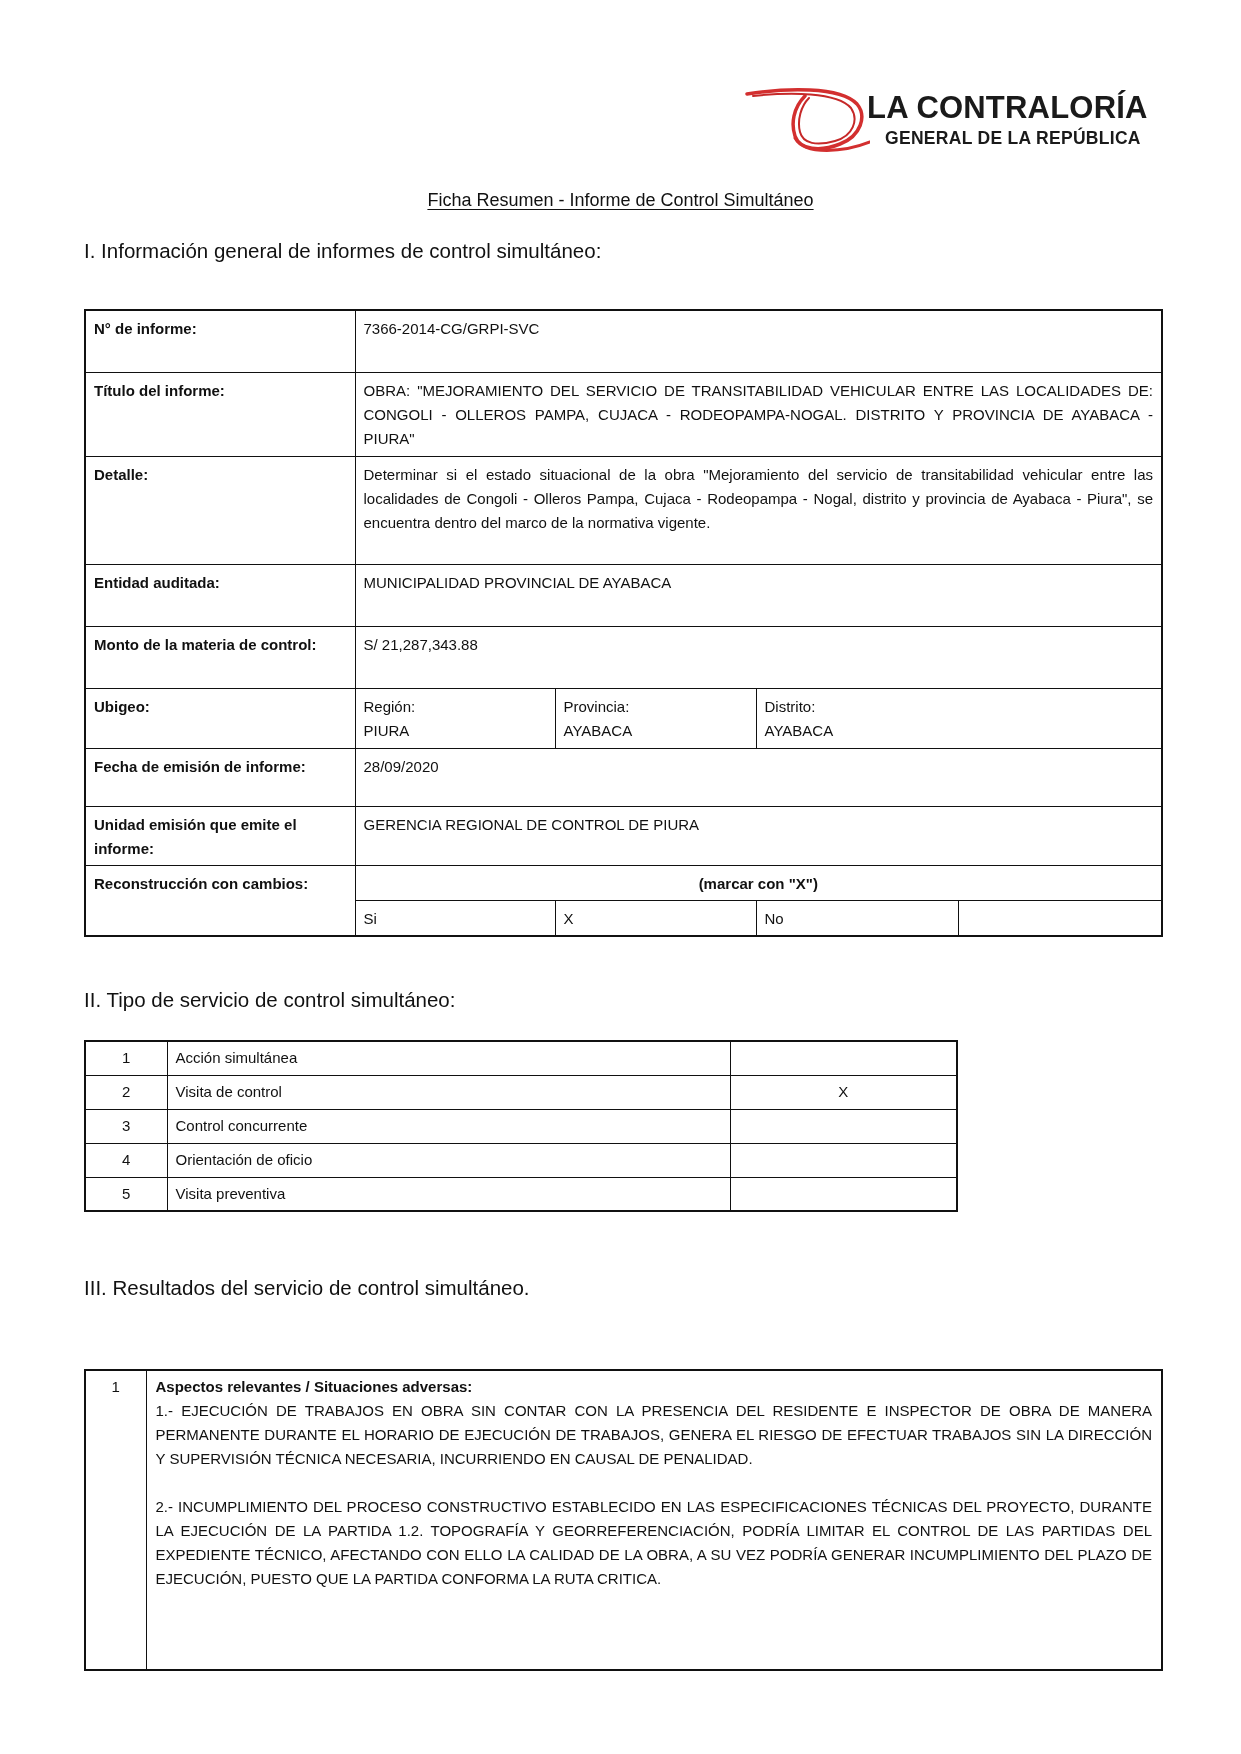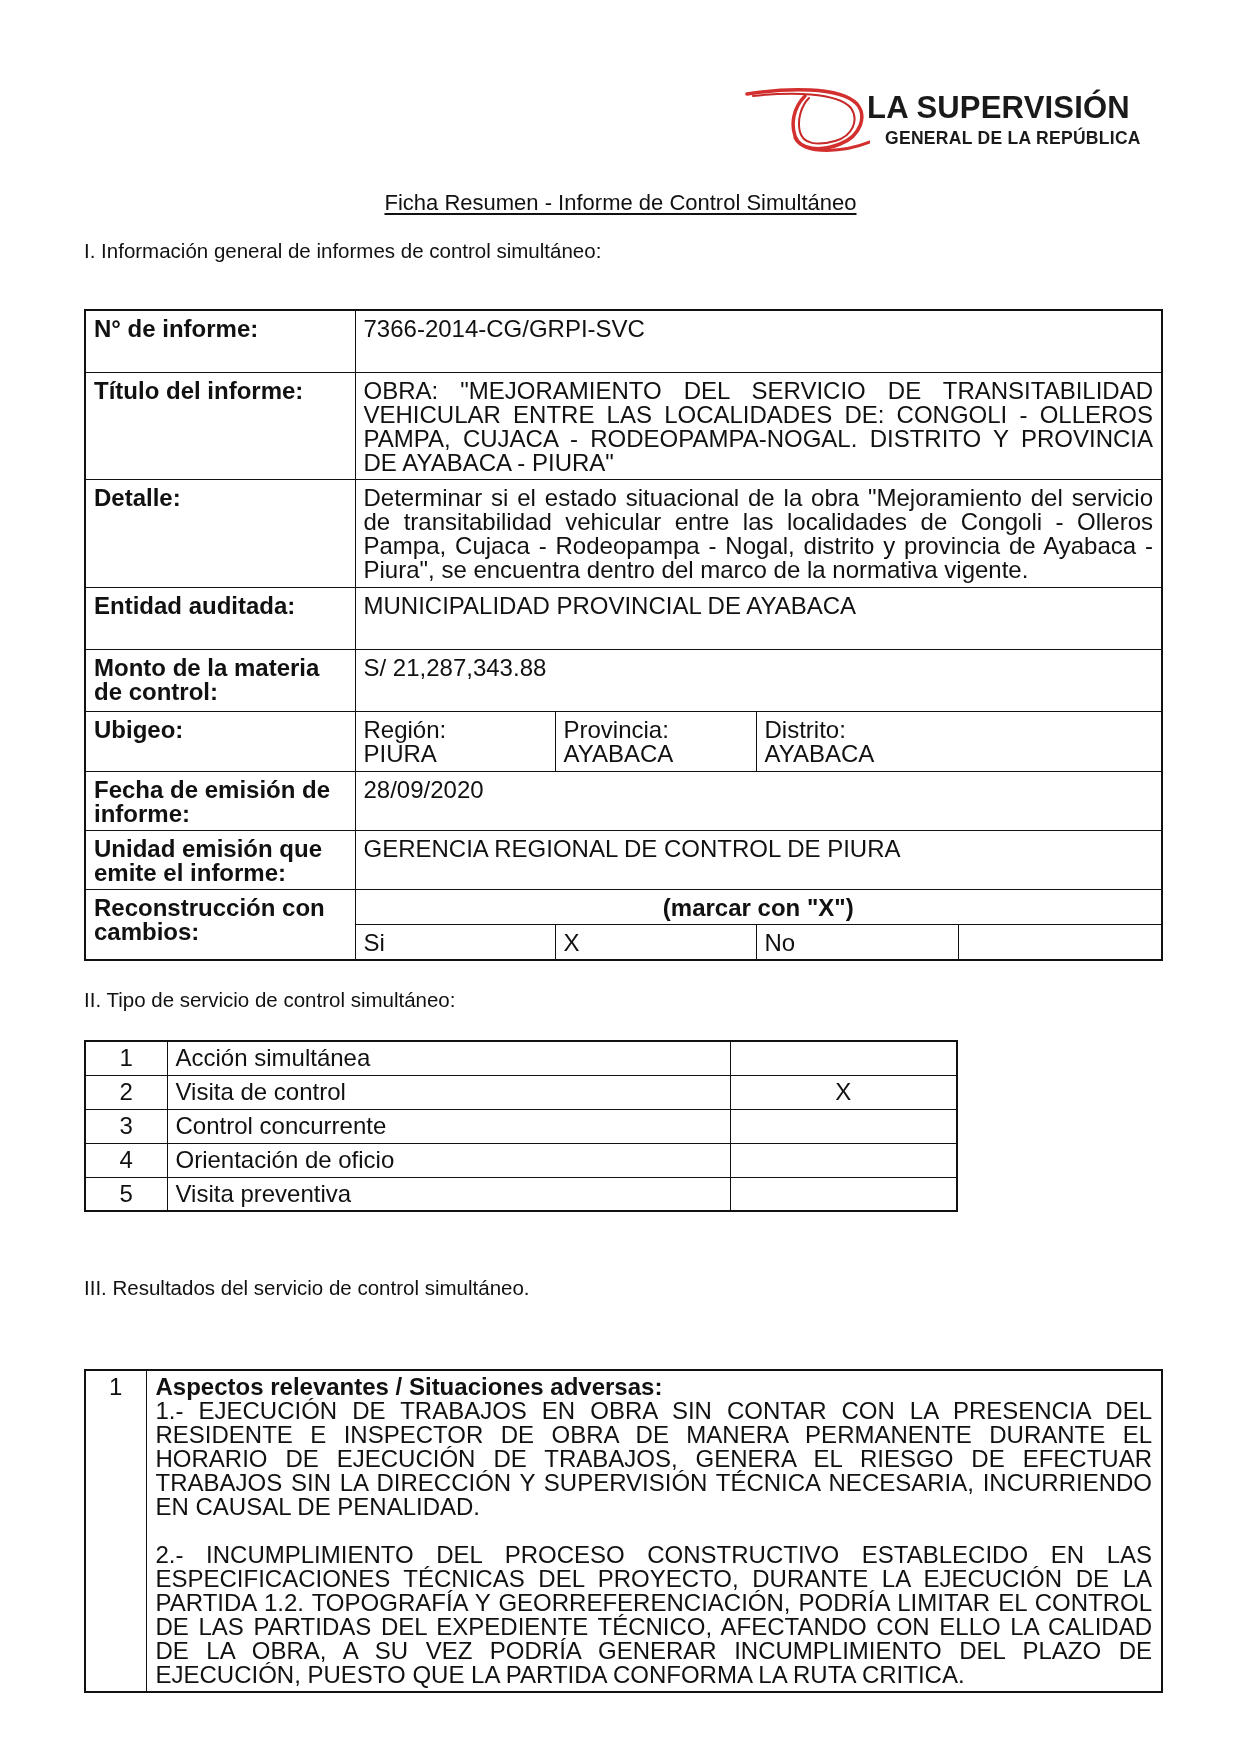--- a/index.html
+++ b/index.html
@@ -17,28 +17,28 @@
       font-family: "Liberation Sans", sans-serif; font-weight: bold;
       font-size: 31px; letter-spacing: 0.2px; color: #1a1a1a; white-space: nowrap;
     }
     .logo-sub {
       position: absolute; left: 140px; top: 42px;
       font-family: Liberation Sans, sans-serif; font-weight: bold;
       font-size: 17.5px; letter-spacing: 0.3px; color: #1a1a1a; white-space: nowrap;
     }
     .doc-title {
       position: absolute; left: 0; width: 1241px; top: 190px; text-align: center;
-      font-size: 22px; text-decoration: underline; text-underline-offset: 3px;
+      font-size: 18px; text-decoration: underline; text-underline-offset: 3px;
     }
     .section-heading {
       position: absolute; left: 84px; font-size: 20.5px; white-space: nowrap;
     }
     table { border-collapse: collapse; position: absolute; table-layout: fixed; }
     td {
-      border: 1.5px solid #111; vertical-align: top; font-size: 24px;
+      border: 1.5px solid #111; vertical-align: top; font-size: 15px;
       line-height: 24px; padding: 6px 8px 4px 8px;
     }
     .t1 { left: 84px; top: 309px; width: 1077px; border: 2.5px solid #111; }
     .t1 td.label { font-weight: bold; }
     .justify { text-align: justify; }
     .t2 { left: 84px; top: 1040px; width: 872px; border: 2.5px solid #111; }
     .t2 td { padding: 4px 8px 2px 8px; }
     .t2 .hdr td { font-weight: bold; height: 42px; }
     .center { text-align: center; }
     .t3 { left: 84px; top: 1369px; width: 1077px; border: 2.5px solid #111; }
@@ -49,21 +49,21 @@
   </style>
 </head>
 <body>
 
 <div class="logo">
   <svg width="125" height="70" viewBox="0 0 125 70">
     <path d="M2 8 C 40 2, 95 0, 112 18 C 122 30, 116 50, 95 58 C 75 66, 55 64, 50 50 C 46 38, 48 22, 60 10" fill="none" stroke="#d32f2f" stroke-width="3.5" stroke-linecap="round"></path>
     <path d="M8 10 C 45 6, 92 6, 106 22 C 114 34, 108 50, 90 55 C 72 60, 58 58, 55 46 C 52 34, 56 20, 64 12" fill="none" stroke="#c62828" stroke-width="2" stroke-linecap="round"></path>
     <path d="M50 52 C 60 70, 100 66, 125 56" fill="none" stroke="#d32f2f" stroke-width="3" stroke-linecap="round"></path>
   </svg>
-  <div class="logo-title">LA SUPERVISIÓN</div>
+  <div class="logo-title">LA CONTRALORÍA</div>
   <div class="logo-sub">GENERAL DE LA REPÚBLICA</div>
 </div>
 
 <div class="doc-title">Ficha Resumen - Informe de Control Simultáneo</div>
 
 <div class="section-heading" style="top:239px;">I. Información general de informes de control simultáneo:</div>
 
 <table class="t1">
   <colgroup>
     <col style="width:270px">

